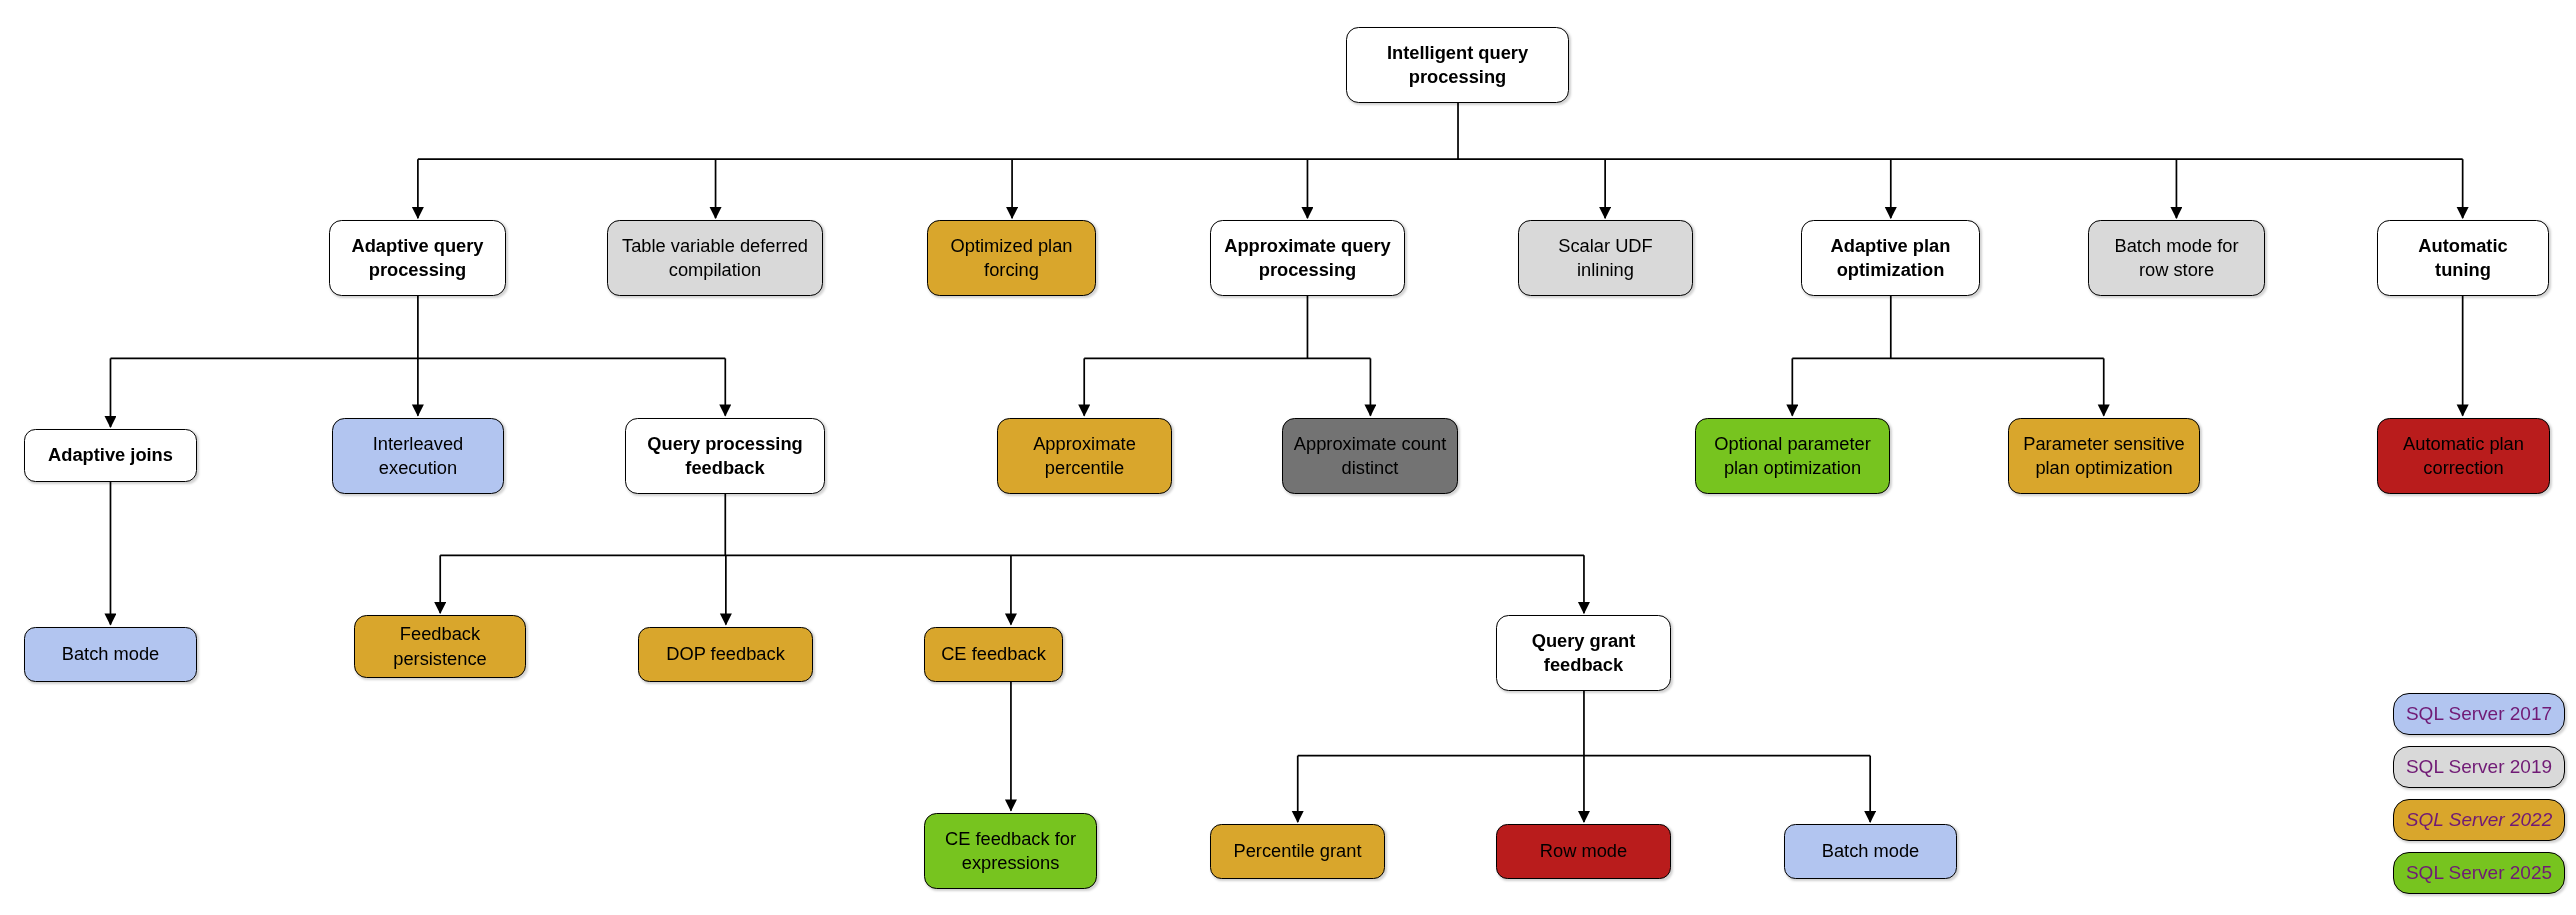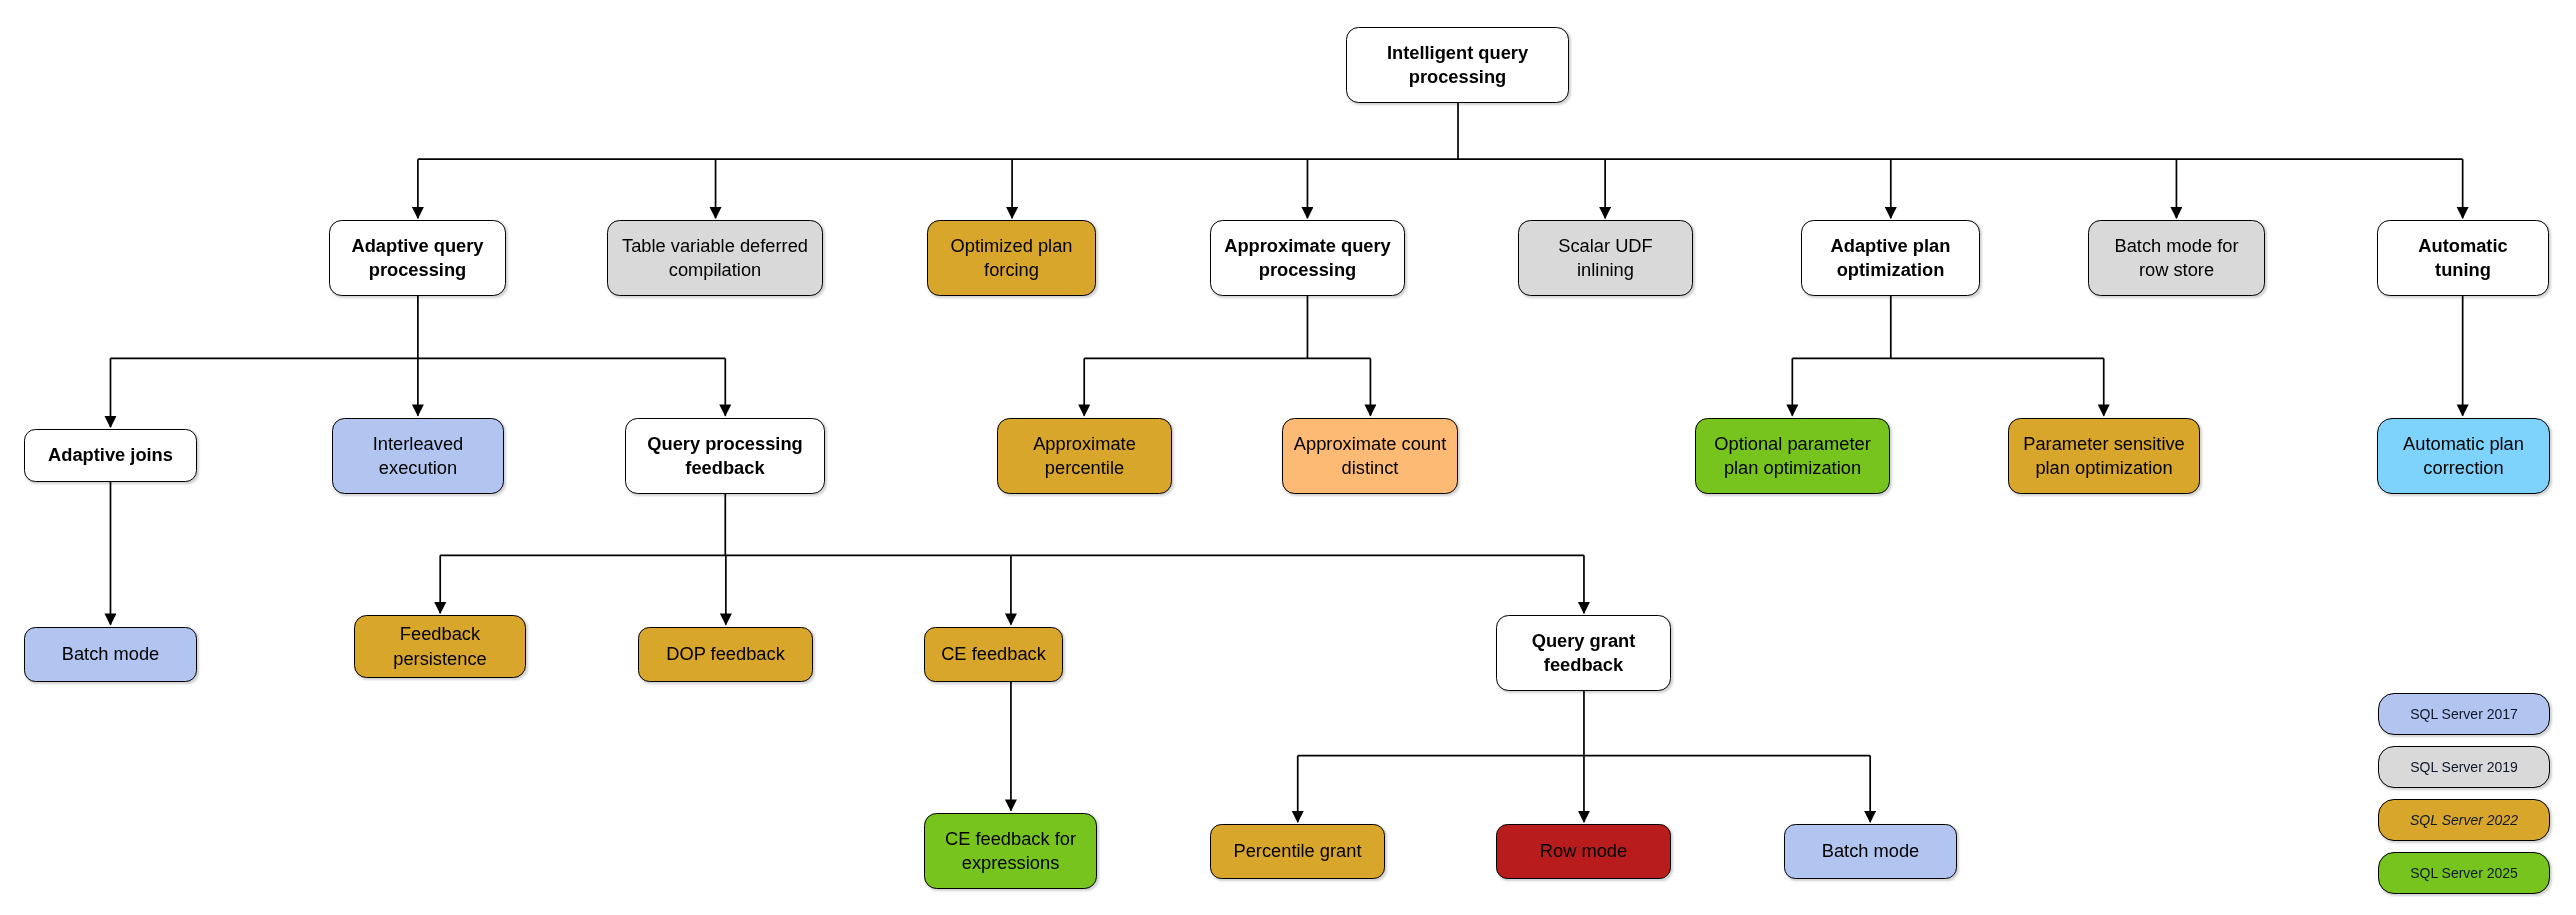--- a/index.html
+++ b/index.html
@@ -11,21 +11,21 @@
     text-align:center;box-sizing:border-box;
     border:1.7px solid #000;border-radius:12.6px;background:#fff;
     font-size:18.3px;line-height:1.32;color:#000;padding:0 10.3px;
     box-shadow:1.1px 1.7px 2.3px rgba(0,0,0,0.18);
   }
   .node.bold{font-weight:700;}
   .node.one{border-radius:11.4px;}
   .pill{
     position:absolute;display:flex;align-items:center;justify-content:center;
     box-sizing:border-box;border:1.7px solid #000;border-radius:16px;
-    font-size:14px;color:#0f172a;box-shadow:1.1px 1.7px 2.3px rgba(0,0,0,0.18);
+    font-size:19px;color:#701a75;box-shadow:1.1px 1.7px 2.3px rgba(0,0,0,0.18);margin-left:15px;
   }
 </style>
 </head>
 <body>
 
 <div id="canvas">
 
   <svg id="edges" viewBox="0 0 4500 1600" xmlns="http://www.w3.org/2000/svg">
     <defs>
       <marker id="arrow" markerWidth="8" markerHeight="8" refX="6.5" refY="3.5" orient="auto">
@@ -93,24 +93,24 @@
   <div class="node bold" style="left: 1210px; top: 220px; width: 195px; height: 76px; background: rgb(255, 255, 255);">Approximate query processing</div>
   <div class="node" style="left: 1518px; top: 220px; width: 175px; height: 76px; background: rgb(217, 217, 217);">Scalar UDF inlining</div>
   <div class="node bold" style="left: 1801px; top: 220px; width: 179px; height: 76px; background: rgb(255, 255, 255);">Adaptive plan optimization</div>
   <div class="node" style="left: 2088px; top: 220px; width: 177px; height: 76px; background: rgb(217, 217, 217);">Batch mode for row store</div>
   <div class="node bold" style="left: 2377px; top: 220px; width: 172px; height: 76px; padding: 0px 17px; background: rgb(255, 255, 255);">Automatic tuning</div>
 
   <div class="node bold one" style="left: 24px; top: 429px; width: 173px; height: 53px; background: rgb(255, 255, 255);">Adaptive joins</div>
   <div class="node" style="left: 332px; top: 418px; width: 172px; height: 76px; background: rgb(178, 197, 240);">Interleaved execution</div>
   <div class="node bold" style="left: 625px; top: 418px; width: 200px; height: 76px; background: rgb(255, 255, 255);">Query processing feedback</div>
   <div class="node" style="left: 997px; top: 418px; width: 175px; height: 76px; background: rgb(217, 166, 44);">Approximate percentile</div>
-  <div class="node" style="left: 1282px; top: 418px; width: 176px; height: 76px; background: #fdba74;">Approximate count distinct</div>
+  <div class="node" style="left: 1282px; top: 418px; width: 176px; height: 76px; background: #737373;">Approximate count distinct</div>
   <div class="node" style="left: 1695px; top: 418px; width: 195px; height: 76px; background: rgb(119, 196, 31);">Optional parameter plan optimization</div>
   <div class="node" style="left: 2008px; top: 418px; width: 192px; height: 76px; padding: 0px 8px; background: rgb(217, 166, 44);">Parameter sensitive plan optimization</div>
-  <div class="node" style="left: 2377px; top: 418px; width: 173px; height: 76px; background: #7dd3fc; border-radius: 15px;">Automatic plan correction</div>
+  <div class="node" style="left: 2377px; top: 418px; width: 173px; height: 76px; background: #b91c1c;">Automatic plan correction</div>
 
   <div class="node one" style="left: 24px; top: 627px; width: 173px; height: 55px; background: rgb(178, 197, 240);">Batch mode</div>
   <div class="node" style="left: 354px; top: 615px; width: 172px; height: 63px; background: rgb(217, 166, 44);">Feedback persistence</div>
   <div class="node one" style="left: 638px; top: 627px; width: 175px; height: 55px; background: rgb(217, 166, 44);">DOP feedback</div>
   <div class="node one" style="left: 924px; top: 627px; width: 139px; height: 55px; background: rgb(217, 166, 44);">CE feedback</div>
   <div class="node bold" style="left: 1496px; top: 615px; width: 175px; height: 76px; background: rgb(255, 255, 255);">Query grant feedback</div>
 
   <div class="node" style="left: 924px; top: 813px; width: 173px; height: 76px; background: rgb(119, 196, 31);">CE feedback for expressions</div>
   <div class="node one" style="left: 1210px; top: 824px; width: 175px; height: 55px; background: rgb(217, 166, 44);">Percentile grant</div>
   <div class="node one" style="left: 1496px; top: 824px; width: 175px; height: 55px; background: #b91c1c;">Row mode</div>

